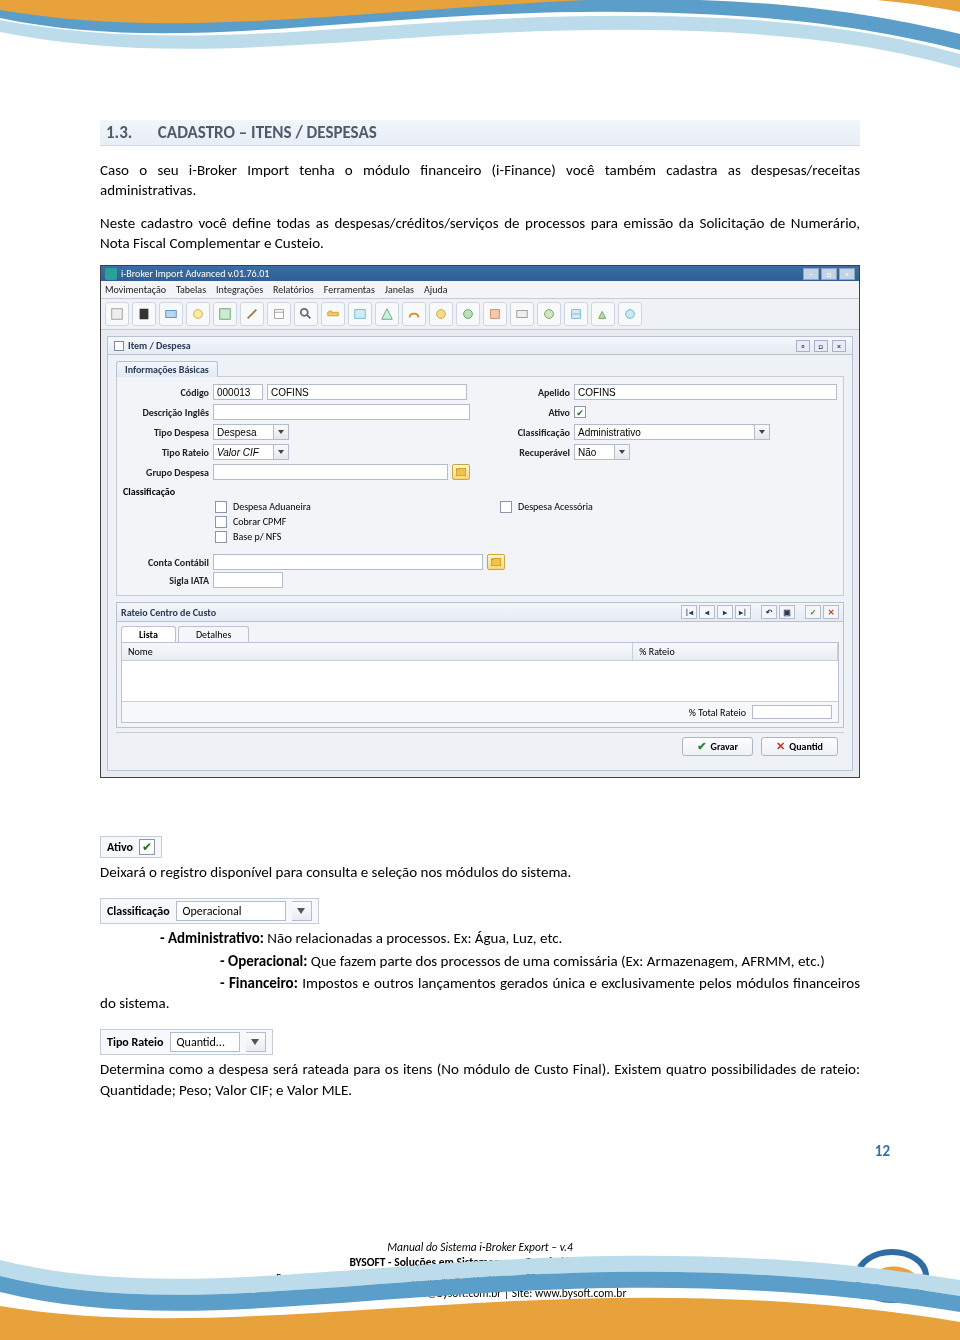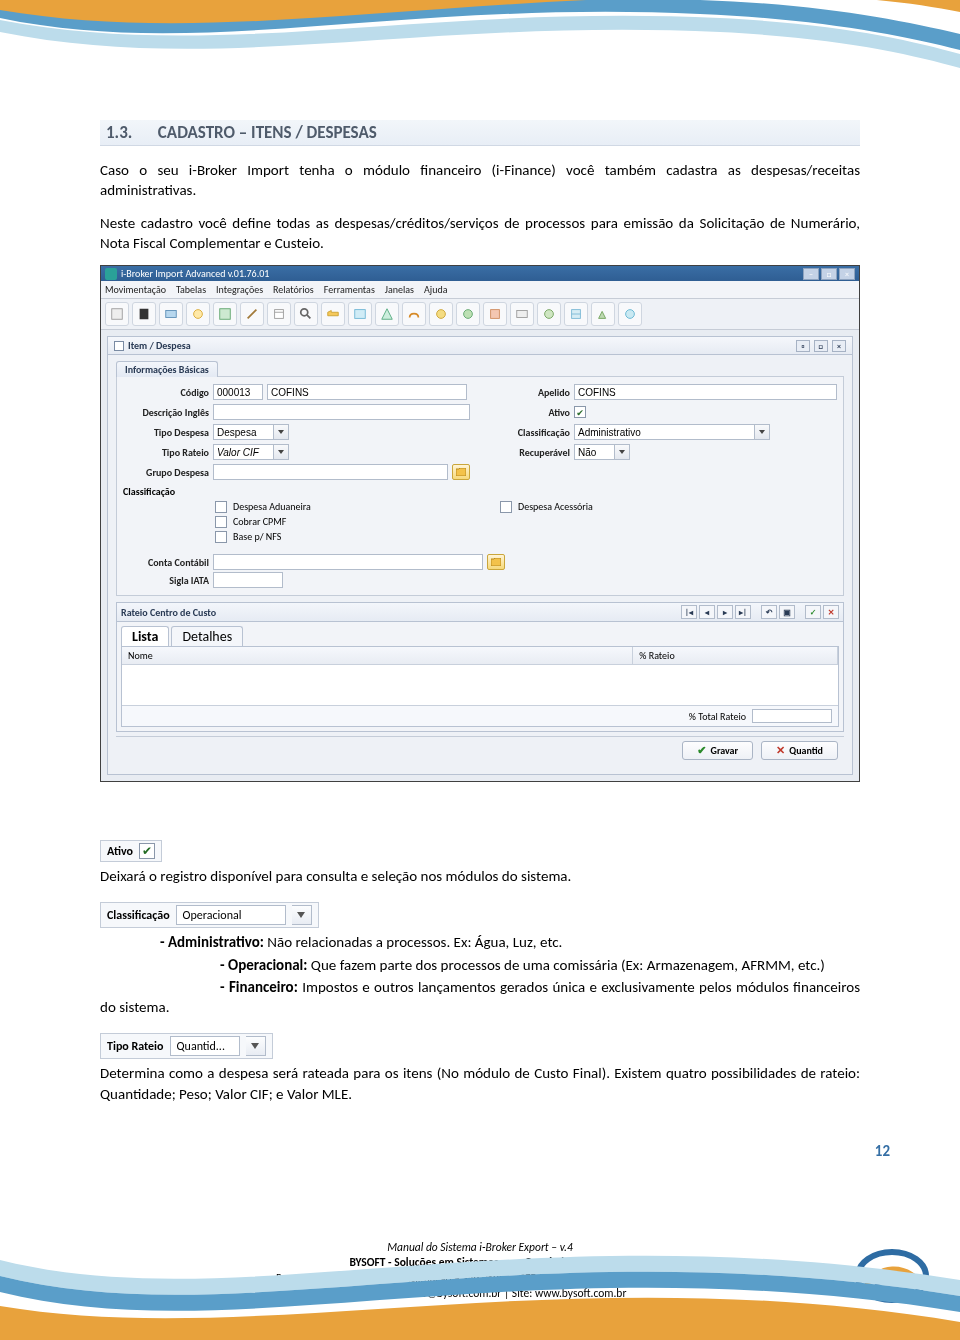--- a/index.html
+++ b/index.html
@@ -72,21 +72,21 @@
   .combo-btn { width:16px; height:16px; background:linear-gradient(#f8f9fb,#e4e8ef); border:1px solid #b2bccb; display:flex; align-items:center; justify-content:center; }
   .tri-down { width:0; height:0; border-left:3px solid transparent; border-right:3px solid transparent; border-top:4px solid #444; }
   .chk { width:12px; height:12px; border:1px solid #8a97aa; background:#fff; display:inline-flex; align-items:center; justify-content:center; }
   .chk.checked::after { content:"✔"; font-size:9px; color:#2a6b2a; }
   .chk-row { display:flex; align-items:center; gap:6px; font-size:10px; margin:2px 0 2px 92px; }
   .folder-btn { width:18px; height:16px; background:linear-gradient(#fff4d6,#f6d97a); border:1px solid #caa63b; border-radius:2px; display:flex; align-items:center; justify-content:center; }
   .rateio-head { display:flex; align-items:flex-end; border:1px solid #b8c2d2; background:linear-gradient(#f3f6fb,#e6ebf3); padding:2px 4px; font-size:10px; font-weight:bold; color:#2a3b55; margin-top:6px; }
   .rateio-head .flex { flex:1; }
   .nav-btn { width:16px; height:14px; border:1px solid #b2bccb; background:#f4f6fa; display:flex; align-items:center; justify-content:center; margin-left:2px; font-size:8px; }
   .tabs-row { display:flex; border-bottom:1px solid #b8c2d2; }
-  .mini-tab { border:1px solid #b8c2d2; border-bottom:none; background:#f4f6fa; padding:1px 10px; font-size:14px; border-radius:3px 3px 0 0; margin-right:2px; }
+  .mini-tab { border:1px solid #b8c2d2; border-bottom:none; background:#f4f6fa; padding:1px 17px; font-size:10px; border-radius:3px 3px 0 0; margin-right:2px; }
   .mini-tab.active { background:#fff; font-weight:bold; }
   .grid-body { border:1px solid #b8c2d2; border-top:none; background:#fff; }
   .grid-head { display:flex; background:linear-gradient(#f6f8fc,#e8ecf3); border-bottom:1px solid #c8d0dc; font-size:10px; }
   .grid-col { border-right:1px solid #c8d0dc; padding:2px 6px; }
   .grid-empty { height:40px; }
   .total-row { display:flex; justify-content:flex-end; align-items:center; gap:6px; border-top:1px solid #c8d0dc; padding:3px 6px; background:#f6f8fc; font-size:10px; }
   .total-row .mini-field { width:80px; height:14px; background:#fff; border:1px solid #b2bccb; }
   .action-bar { display:flex; justify-content:flex-end; gap:8px; padding:4px 6px; border-top:1px solid #c4ccd8; margin-top:4px; }
   .act-btn { display:flex; align-items:center; gap:4px; border:1px solid #aab5c5; background:linear-gradient(#fdfdfe,#eef1f6); border-radius:3px; padding:2px 14px; font-size:10px; font-weight:bold; }
   .act-btn .ok { color:#2a8a2a; font-size:11px; }

